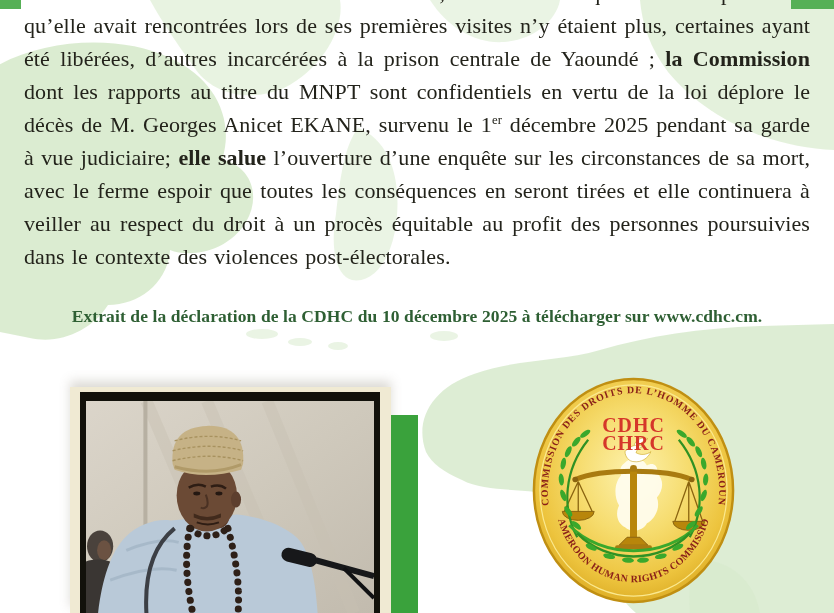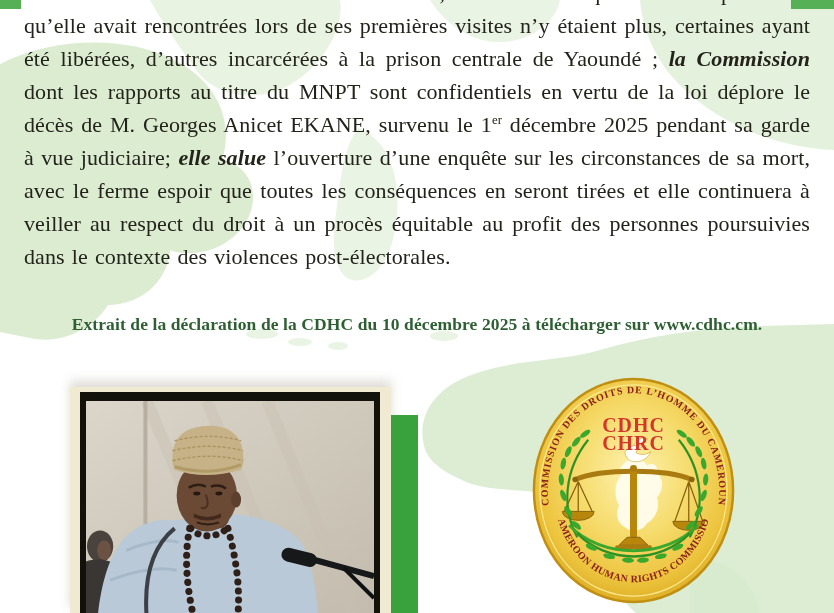--- a/index.html
+++ b/index.html
@@ -5,23 +5,23 @@
   html,body{margin:0;padding:0;background:#888;}
   .page{position:relative;width:834px;height:613px;background:#ffffff;overflow:hidden;
         font-family:"Liberation Serif",serif;}
   .worldmap{position:absolute;left:0;top:0;width:834px;height:613px;}
   .corner-sq{position:absolute;top:0;height:9px;background:#56b056;}
   .corner-sq.left{left:0;width:21px;}
   .corner-sq.right{left:791px;width:43px;}
   .paragraph{position:absolute;left:24px;top:-24px;width:786px;
              font-size:22px;line-height:33px;color:#23231b;text-align:justify;
              letter-spacing:0.1px;word-spacing:1.5px;}
-  .paragraph .bi{font-weight:bold;font-style:italic;}
+  .paragraph .bi{font-weight:bold;}
   .paragraph sup{font-size:0.58em;line-height:0;}
-  .source-note{position:absolute;left:0;top:314px;width:834px;text-align:center;
+  .source-note{position:absolute;left:0;top:306px;width:834px;text-align:center;
                font-size:17.5px;font-weight:bold;color:#2e5f33;letter-spacing:0.1px;}
   .photo-frame{position:absolute;left:70px;top:387px;width:321px;height:226px;
                background:#f0ead3;box-sizing:border-box;padding:5px 11px 0 10px;
                box-shadow:0 -6px 10px rgba(120,110,90,0.25);}
   .photo-border{width:100%;height:100%;box-sizing:border-box;
                 border:6px solid #12110b;border-top-width:9px;border-bottom:none;
                 overflow:hidden;}
   .photo-img{display:block;width:100%;height:100%;}
   .green-bar{position:absolute;left:391px;top:415px;width:27px;height:198px;background:#3aa23c;}
   .seal{position:absolute;left:531px;top:376px;width:205px;height:229px;}

